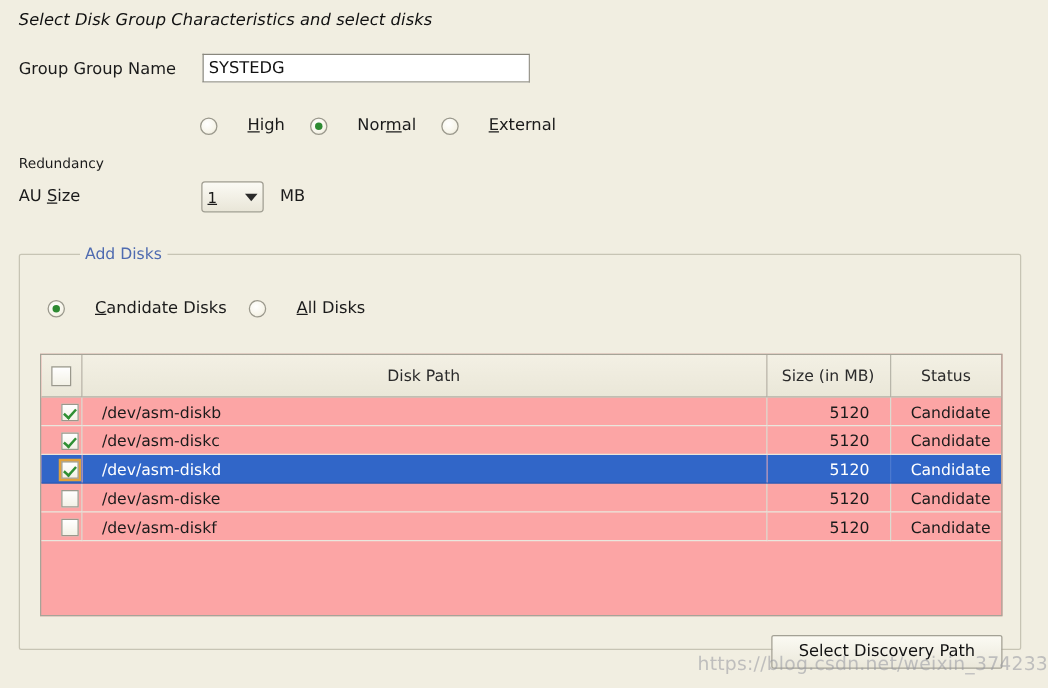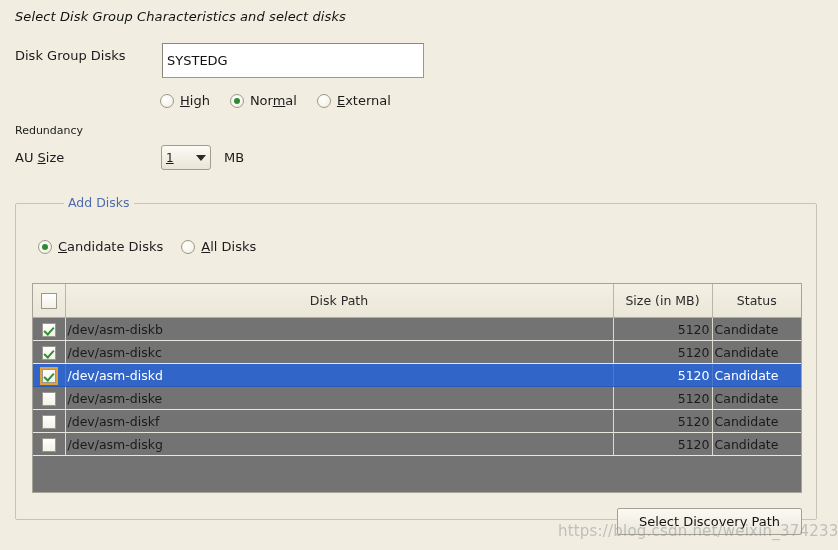--- a/index.html
+++ b/index.html
@@ -37,21 +37,21 @@
     left: 15px;
     top: 48px;
     font-size: 13px;
     white-space: nowrap;
   }
   #dg-name-input {
     position: absolute;
     left: 162px;
     top: 43px;
     width: 262px;
-    height: 35px;
+    height: 23px;
     box-sizing: border-box;
     background: #ffffff;
     border: 1px solid #9b998f;
     border-top-color: #89877d;
     border-left-color: #89877d;
     font-family: "DejaVu Sans", "Liberation Sans", sans-serif;
     font-size: 13px;
     color: #111;
     padding: 0 4px;
     outline: none;
@@ -65,21 +65,21 @@
     font-size: 11px;
     margin-top: 29px;
   }
   .radio-group { position: absolute; display: flex; align-items: center; }
   #redundancy-options { left: 160px; top: 93px; gap: 20px; }
   #disk-filter-options { left: 38px; top: 239px; gap: 18px; }
 
   .radio-item {
     display: flex;
     align-items: center;
-    gap: 6px;
+    gap: 24px;
     font-size: 13px;
     white-space: nowrap;
     cursor: default;
   }
   .radio-dot {
     width: 14px;
     height: 14px;
     border-radius: 50%;
     background: radial-gradient(circle at 40% 35%, #ffffff 0%, #f7f5ea 60%, #e6e2d2 100%);
     border: 1px solid #9a988c;
@@ -161,21 +161,21 @@
 
   
   #disks-table {
     position: absolute;
     left: 32px;
     top: 283px;
     width: 770px;
     height: 210px;
     box-sizing: border-box;
     border: 1px solid #a6a498;
-    background: #737373;
+    background: #fca5a5;
     overflow: hidden;
   }
   table.grid {
     border-collapse: collapse;
     width: 100%;
     table-layout: fixed;
     font-size: 12.5px;
   }
   table.grid th {
     height: 33px;
@@ -186,21 +186,21 @@
     font-weight: normal;
     font-size: 12.5px;
     color: #2b2b2b;
     padding: 0;
   }
   table.grid th:last-child { border-right: none; }
   table.grid td {
     height: 22px;
     border-right: 1px solid #dcdad0;
     border-bottom: 1px solid #e9e7dd;
-    padding: 0 2px;
+    padding: 0 16px;
     color: #1b1b1b;
     font-size: 12.5px;
     white-space: nowrap;
     overflow: hidden;
   }
   table.grid td:last-child { border-right: none; }
 
   .col-check  { width: 32px; }
   .col-size   { width: 99px; }
   .col-status { width: 89px; }
@@ -279,21 +279,21 @@
   }
 </style>
 </head>
 <body>
 
 <div id="page-title">
   <span>Select Disk Group Characteristics and select disks</span>
 </div>
 
 <div id="dg-name-label">
-  <span>Disk Group Disks</span>
+  <span>Group Group Name</span>
 </div>
 <input id="dg-name-input" value="SYSTEDG" style="">
 
 <div id="redundancy-label">
   <span>Redundancy</span>
 </div>
 
 <div class="radio-group" id="redundancy-options">
   <div class="radio-item">
     <span class="radio-dot"></span>
@@ -384,26 +384,20 @@
           <td class="cell-path">/dev/asm-diske</td>
           <td class="cell-size">5120</td>
           <td class="cell-status">Candidate</td>
         </tr>
         <tr>
           <td class="cell-check"><span class="cbox"></span></td>
           <td class="cell-path">/dev/asm-diskf</td>
           <td class="cell-size">5120</td>
           <td class="cell-status">Candidate</td>
         </tr>
-        <tr>
-          <td class="cell-check"><span class="cbox"></span></td>
-          <td class="cell-path">/dev/asm-diskg</td>
-          <td class="cell-size">5120</td>
-          <td class="cell-status">Candidate</td>
-        </tr>
       </tbody>
   </table>
 </div>
 
 <div id="change-discovery-path-button">
   <span>Select Discovery Path</span>
 </div>
 
 <div id="watermark">
   <span>https://blog.csdn.net/weixin_37423380</span>

